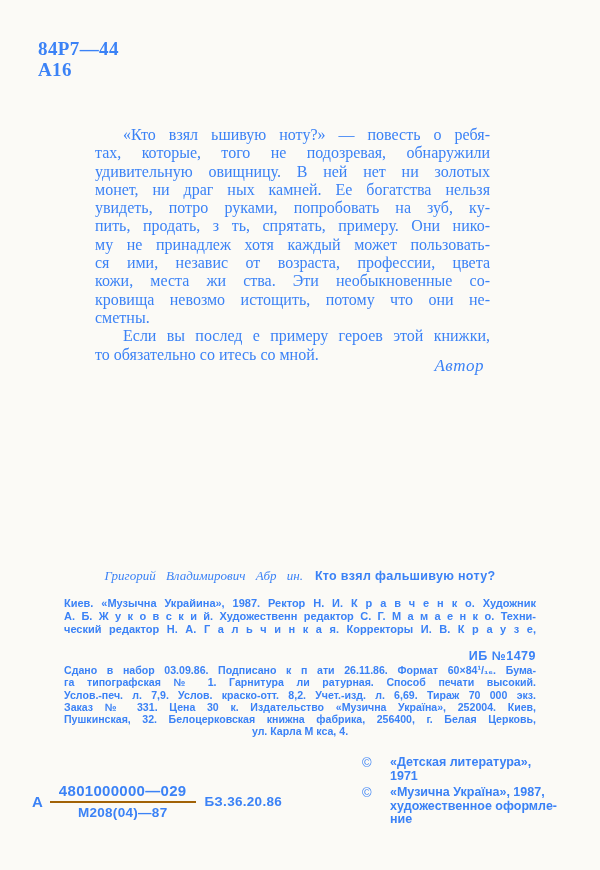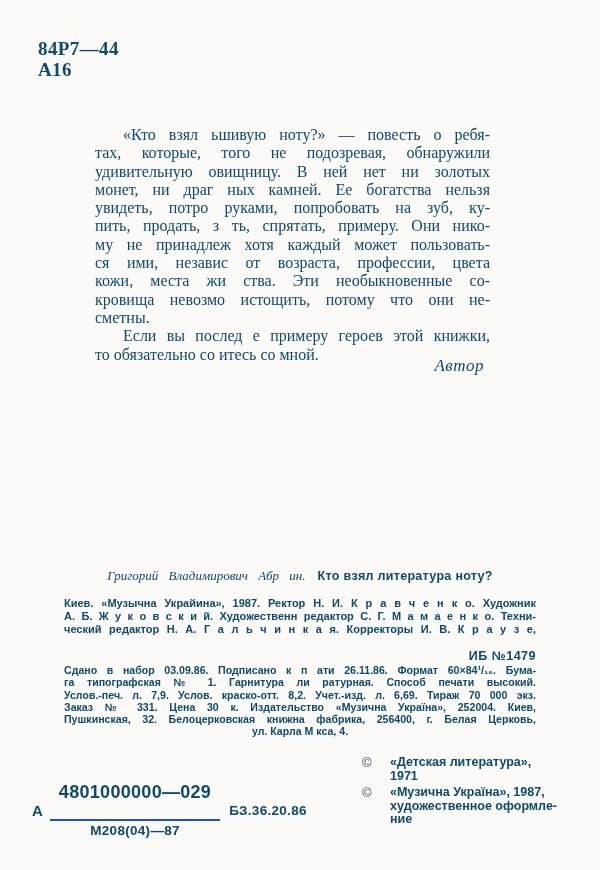--- a/index.html
+++ b/index.html
@@ -2,21 +2,21 @@
 <html><head>
 <meta charset="utf-8">
 <style>
   html,body{margin:0;padding:0;}
   body{
     width:600px;height:870px;
     font-family:"Liberation Serif", serif;
   }
   .page{
     position:relative;width:600px;height:870px;
-    background:#fbfaf6;color:#0c4a6e;overflow:hidden;
+    background:#fbfaf6;color:#3b82f6;overflow:hidden;
   }
   
   .codes{
     position:absolute;left:38px;top:38px;
     font-weight:bold;font-size:19px;line-height:21px;letter-spacing:.4px;
   }
   
   .annotation{
     position:absolute;left:95px;top:126px;width:395px;
     font-size:16px;line-height:18.3px;
@@ -60,22 +60,22 @@
     font-size:10.6px;line-height:12.3px;
   }
   
   .index-row{
     position:absolute;top:782px;left:32px;
     display:flex;align-items:center;
     font-family:"Liberation Sans", sans-serif;font-weight:bold;
   }
   .idx-prefix{font-size:15px;margin-right:7px;}
   .idx-frac{display:inline-flex;flex-direction:column;text-align:center;}
-  .idx-num{font-size:18px;padding:0 9px 16px 9px;letter-spacing:.3px;}
-  .idx-den{font-size:13.5px;border-top:2px solid #1d4ed8;padding-top:2px;letter-spacing:.3px;}
+  .idx-num{font-size:15px;padding:0 9px 2px 9px;letter-spacing:.3px;}
+  .idx-den{font-size:13.5px;border-top:2px solid #a16207;padding-top:2px;letter-spacing:.3px;}
   .idx-suffix{font-size:13.5px;margin-left:9px;letter-spacing:.3px;}
   
   .copyright{
     position:absolute;top:756px;left:362px;width:205px;
     font-family:"Liberation Sans", sans-serif;font-weight:bold;
     font-size:12.5px;line-height:13.6px;
   }
   .c-row{display:grid;grid-template-columns:28px 1fr;margin-bottom:3px;}
   .c-sym{font-size:13px;font-weight:normal;}
 </style>
@@ -101,21 +101,21 @@
     <div class="jl">кожи, места жи ства. Эти необыкновенные со-</div>
     <div class="jl">кровища невозмо  истощить, потому что они не-</div>
     <div class="jleft">сметны.</div>
     <div class="jl indent">Если вы послед е примеру героев этой книжки,</div>
     <div class="jleft">то обязательно со итесь со мной.</div>
   </div>
 
   <div class="author-sig">Автор</div>
 
   <div class="cat-title">
-    <span class="cat-author">Григорий Владимирович Абр ин.</span><span class="cat-book">Кто взял литература ноту?</span>
+    <span class="cat-author">Григорий Владимирович Абр ин.</span><span class="cat-book">Кто взял фальшивую ноту?</span>
   </div>
 
   <div class="imprint">
     <div class="jl">Киев. «Музычна Украйина», 1987. Ректор Н. И. К р а в ч е н к о. Художник</div>
     <div class="jl">А. Б. Ж у к о в с к и й. Художественн редактор С. Г. М а м а е н к о. Техни-</div>
     <div class="jl">ческий редактор Н. А. Г а л ь ч и н к а я. Корректоры И. В. К р а у з е,</div>
   </div>
 
   <div class="ib">ИБ №1479</div>
 

